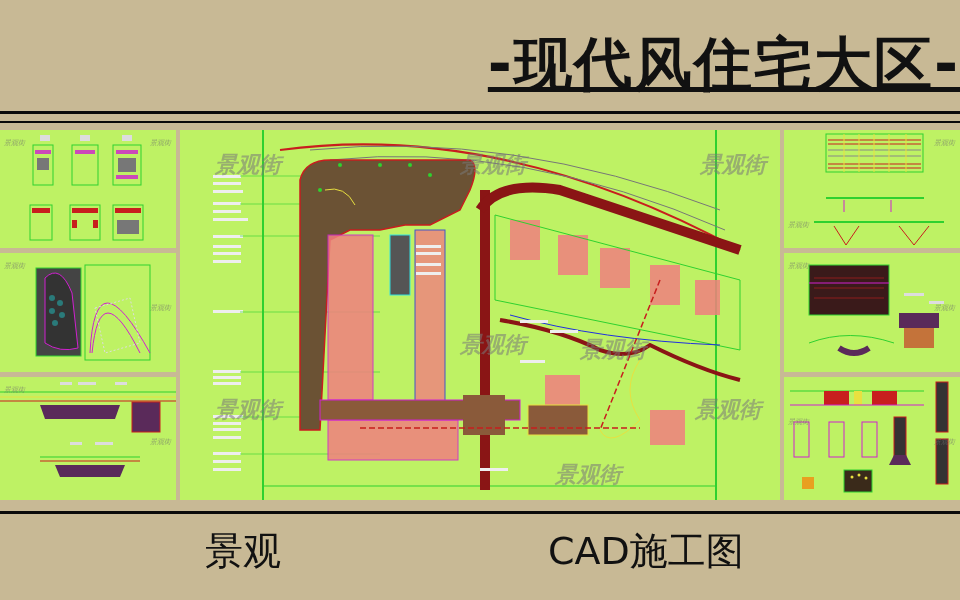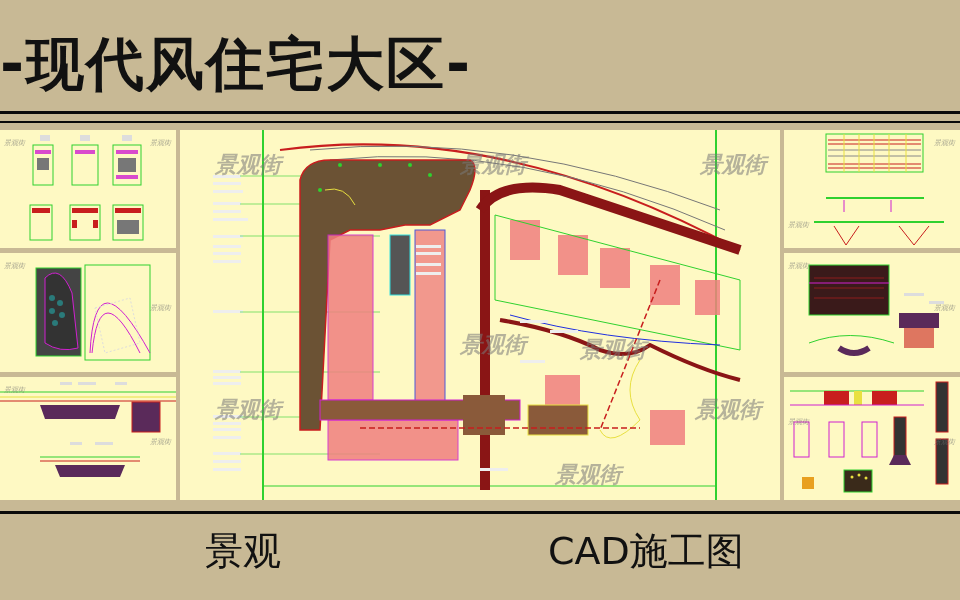--- a/index.html
+++ b/index.html
@@ -1,19 +1,19 @@
 <!DOCTYPE html>
 <html><head>
 <meta charset="utf-8">
 <style>
   html,body{margin:0;padding:0;}
   body{width:960px;height:600px;background:#c8b995;position:relative;overflow:hidden;font-family:"DejaVu Sans","Liberation Sans",sans-serif;}
-  .title{position:absolute;left:0;top:24px;width:960px;text-align:left;font-size:58px;font-weight:bold;color:#111;letter-spacing:2px;line-height:80px;}
+  .title{position:absolute;left:0;top:24px;width:960px;text-align:right;font-size:58px;font-weight:bold;color:#111;letter-spacing:2px;line-height:80px;text-decoration:underline;}
   .rule{position:absolute;left:0;width:960px;background:#0a0a0a;}
-  .panel{position:absolute;background:#fef9c3;overflow:hidden;font-family:Liberation Mono, monospace;}
+  .panel{position:absolute;background:#bef264;overflow:hidden;font-family:Liberation Mono, monospace;}
   .panel svg{position:absolute;left:0;top:0;width:100%;height:100%;}
   .wm{position:absolute;color:rgba(120,120,120,0.55);font-style:italic;font-weight:bold;font-size:22px;white-space:nowrap;}
   .wm-s{position:absolute;color:rgba(110,110,110,0.6);font-style:italic;font-size:7px;white-space:nowrap;}
   .label{position:absolute;top:526px;font-size:38px;color:#111;font-weight:normal;line-height:50px;white-space:nowrap;}
 </style>
 </head>
 <body>
 
 <div class="title">-现代风住宅大区-</div>
 <div class="rule" style="top:111px;height:3px;"></div>

